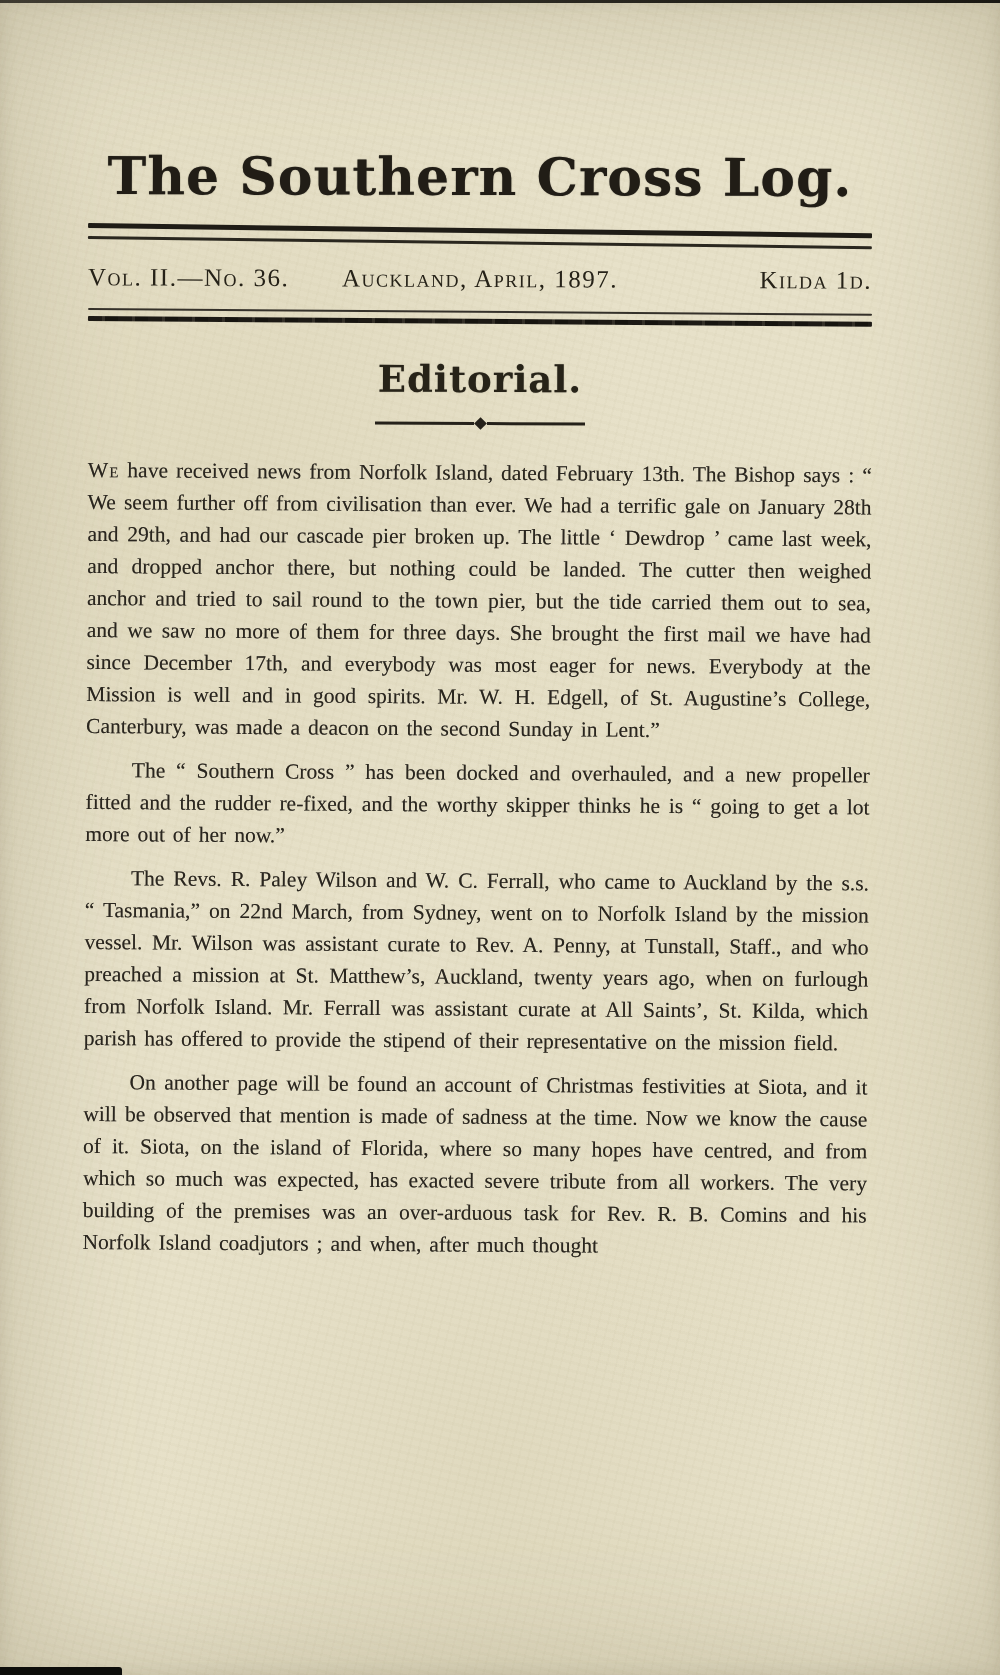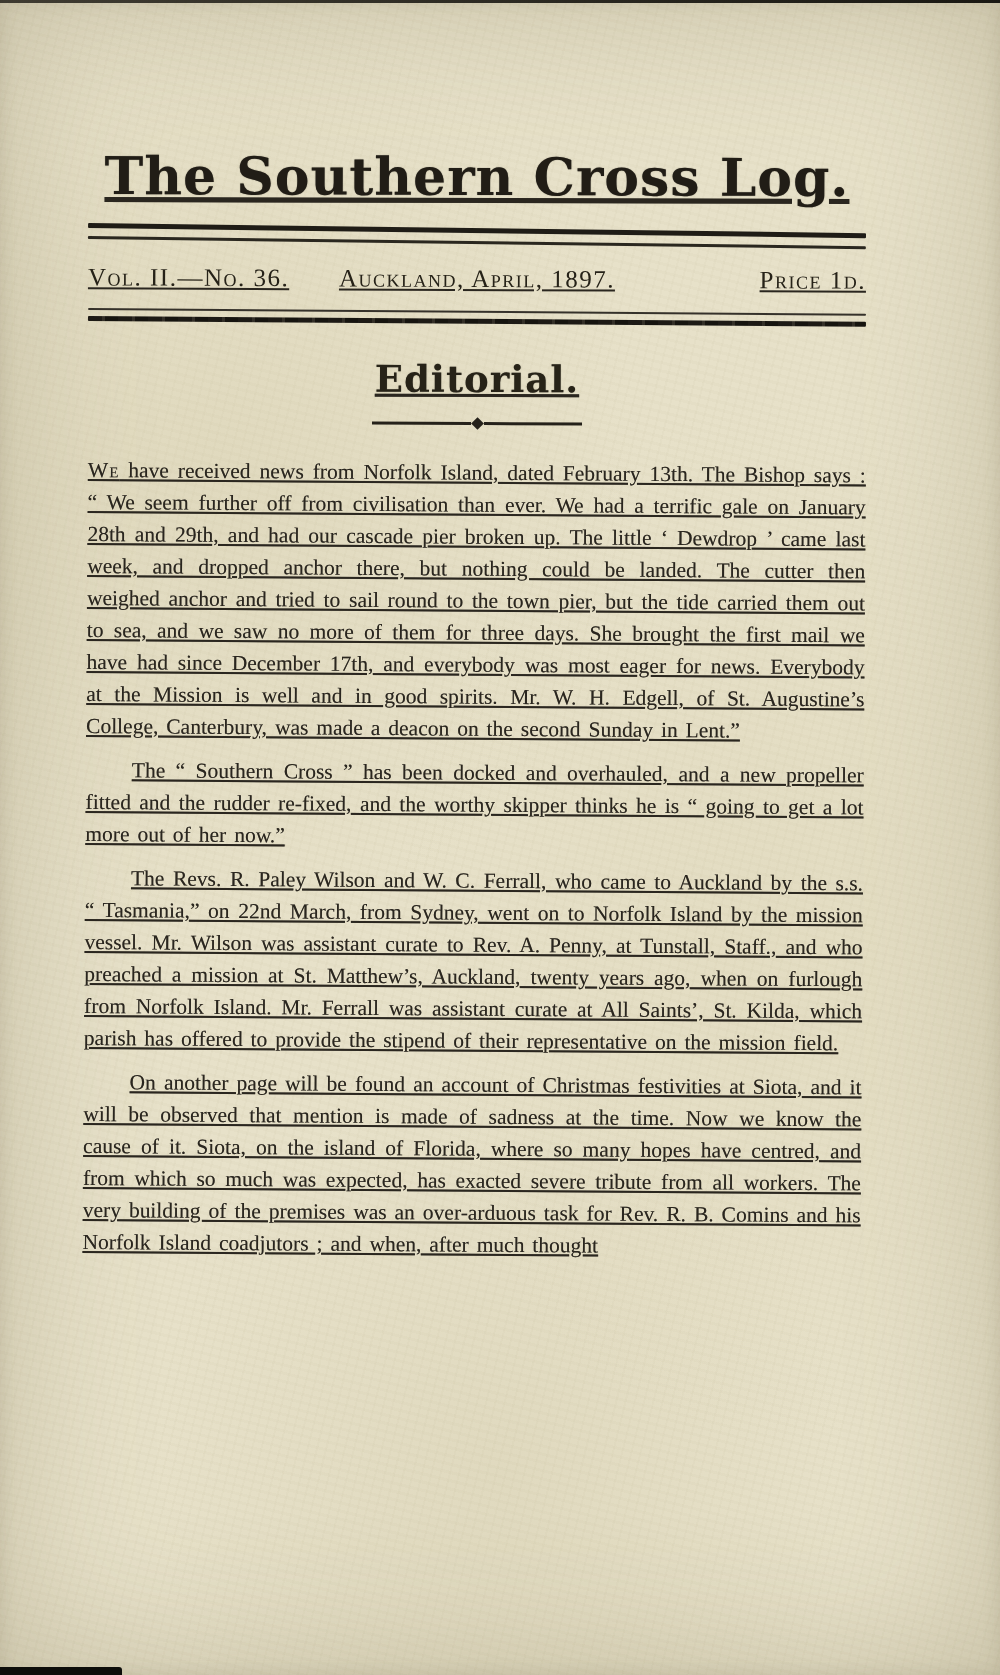--- a/index.html
+++ b/index.html
@@ -23,21 +23,21 @@
   }
   .top-edge{
     position:absolute;top:0;left:0;width:100%;height:3px;
     background:linear-gradient(to right, rgba(38,35,28,0.85), rgba(16,15,11,0.95));
   }
   .bottom-strip{
     position:absolute;bottom:0;left:0;width:122px;height:8px;
     background:#0d0d0a;
     border-top-right-radius:3px;
   }
-  .inner{position:absolute;left:88px;right:134px;top:0;text-decoration:underline;}
+  .inner{position:absolute;left:88px;right:128px;top:0;}
 
   h1.masthead-title{
     margin:146px 0 0 0;
     text-align:center;
     font-family:"DejaVu Serif",serif;
     font-weight:700;
     font-size:52px;
     letter-spacing:1px;
     white-space:nowrap;
     color:#211d16;
@@ -122,21 +122,21 @@
       <h1 class="masthead-title">The Southern Cross Log.</h1>
 
       <div class="rule rule-a">
         <div class="bar thick"></div>
         <div class="bar thin"></div>
       </div>
 
       <div class="vol-line">
         <span class="left">Vol. II.—No. 36.</span>
         <span class="center">Auckland, April, 1897.</span>
-        <span class="right">Price 1d.</span>
+        <span class="right">Kilda 1d.</span>
       </div>
 
       <div class="rule rule-b">
         <div class="bar thin"></div>
         <div class="bar thick"></div>
       </div>
     </header>
 
     <h2 class="section-heading">Editorial.</h2>
 

